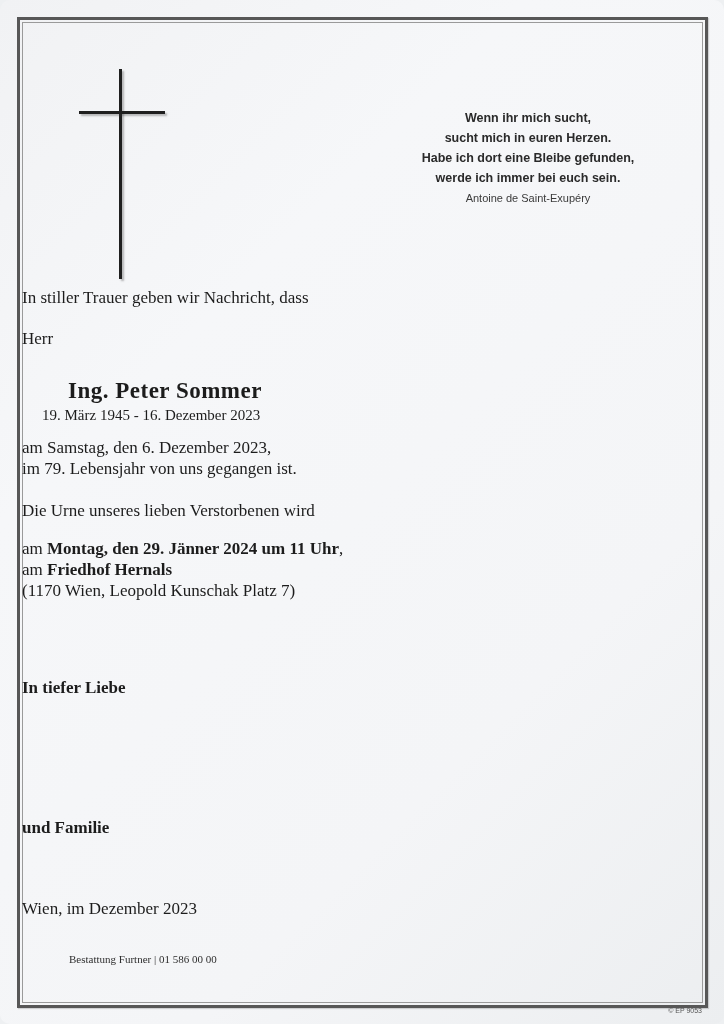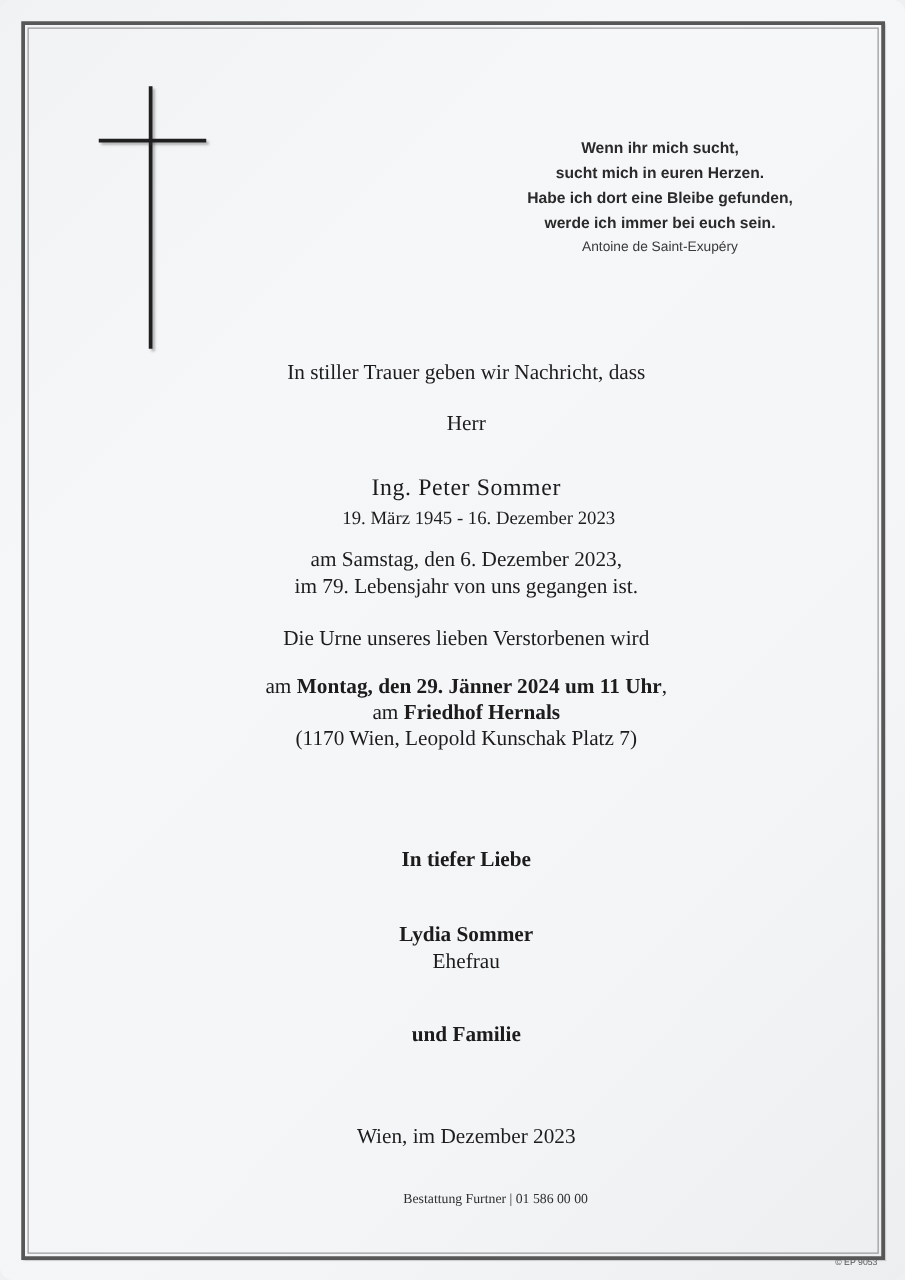--- a/index.html
+++ b/index.html
@@ -48,26 +48,26 @@
     color: #2a2a2a;
   }
   .quote-attr {
     font-weight: normal;
     font-size: 11px; line-height: 20px;
     color: #3a3a3a;
   }
   
   .line-block {
     position: absolute; left: 22px; right: 0;
-    text-align: center;
     font-size: 17px; line-height: 21px;
   }
   .deceased-name {
-    font-size: 19px; line-height: 30px; font-weight: normal;
+    font-size: 23px; line-height: 30px; font-weight: bold;
     letter-spacing: 0.5px;
+    padding-left: 46px;
   }
   .life-dates { font-size: 15px; line-height: 19px; padding-left: 20px; }
   .bold { font-weight: bold; }
   .closing { font-weight: bold; }
   .mourner-name { font-weight: bold; }
   .funeral-home { font-size: 11px; line-height: 14px; color: #2e2e2e; margin-left: 47px; }
   .print-code {
     position: absolute; top: 1007px; right: 22px;
     font-family: "Liberation Sans", sans-serif;
     font-size: 7px; color: #555;
@@ -113,24 +113,20 @@
 
   <div class="line-block" style="top:538px">
     <div><span>am </span><span class="bold">Montag, den 29. Jänner 2024 um 11 Uhr</span><span>,</span></div>
     <div><span>am </span><span class="bold">Friedhof Hernals</span></div>
     <div>(1170 Wien, Leopold Kunschak Platz 7)</div>
   </div>
 
 
   <div class="line-block closing" style="top:677px">In tiefer Liebe</div>
 
-  <div class="line-block" style="top:737px">
-    <div class="mourner-name">Lydia Sommer</div>
-    <div>Ehefrau</div>
-  </div>
 
   <div class="line-block" style="top:817px">
     <div class="mourner-name">und Familie</div>
   </div>
 
   <div class="line-block" style="top:898px">Wien, im Dezember 2023</div>
 
   <div class="line-block funeral-home" style="top:952px">Bestattung Furtner | 01 586 00 00</div>
 
   <div class="print-code">© EP 9053</div>

